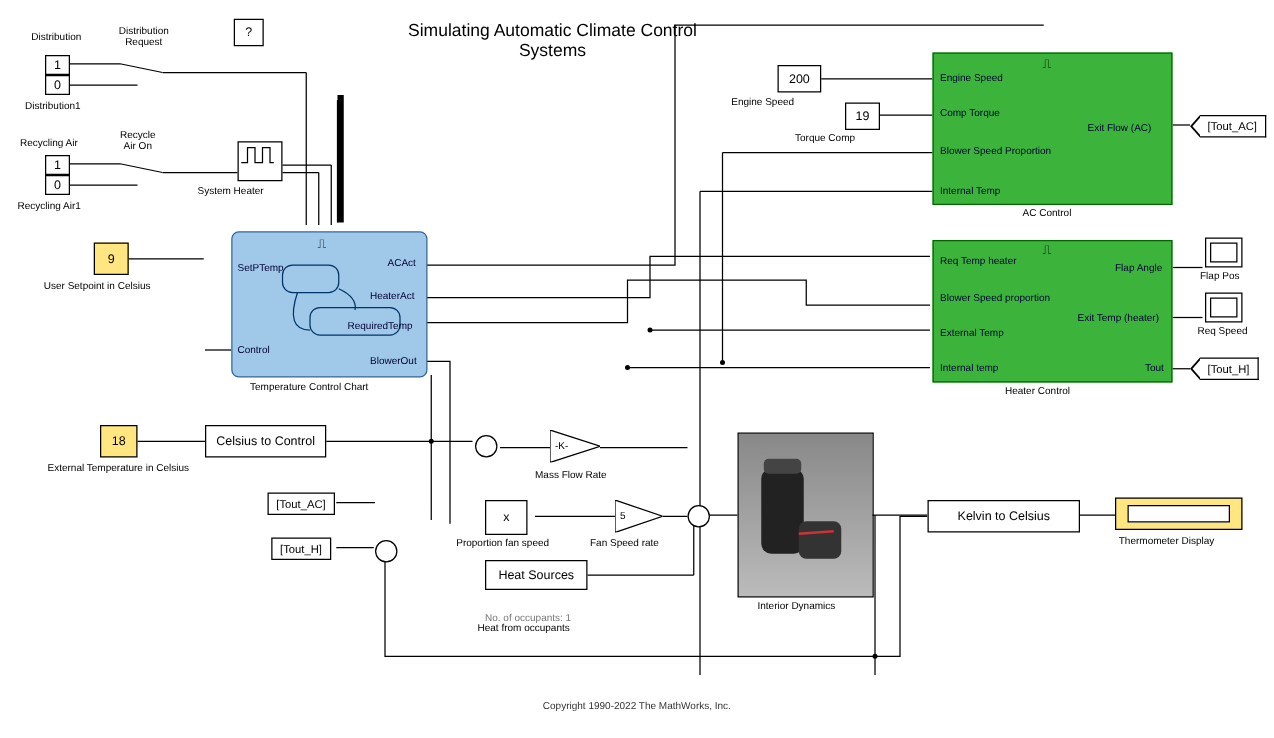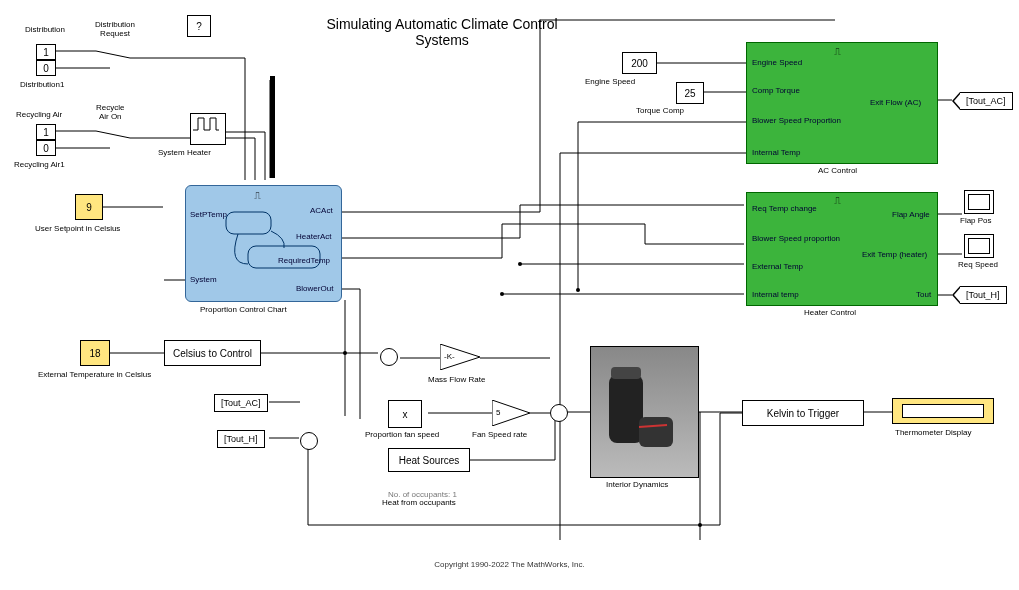--- a/index.html
+++ b/index.html
@@ -122,26 +122,26 @@
 <div class="blk blue" style="left:185px;top:185px;width:155px;height:115px;border-radius:6px">
   <svg width="155" height="115">
     <rect x="40" y="26" width="45" height="22" rx="8" stroke="#036" fill="none"></rect>
     <rect x="62" y="60" width="72" height="22" rx="8" stroke="#036" fill="none"></rect>
     <path d="M62 78 Q42 78 52 48" stroke="#036" fill="none"></path>
     <path d="M85 45 Q100 52 98 62" stroke="#036" fill="none"></path>
   </svg>
 </div>
 <div class="pulse" style="left:254px;top:190px">⎍</div>
 <div class="port" style="left:190px;top:210px">SetPTemp</div>
-<div class="port" style="left:190px;top:275px">System</div>
+<div class="port" style="left:190px;top:275px">Control</div>
 <div class="port" style="left:310px;top:206px">ACAct</div>
 <div class="port" style="left:296px;top:232px">HeaterAct</div>
 <div class="port" style="left:278px;top:256px">RequiredTemp</div>
 <div class="port" style="left:296px;top:284px">BlowerOut</div>
-<div class="lbl sm" style="left:200px;top:305px">Proportion Control Chart</div>
+<div class="lbl sm" style="left:200px;top:305px">Temperature Control Chart</div>
 
 <div class="blk" style="left:164px;top:340px;width:95px;height:24px">
     <span>Celsius to Control</span>
   </div>
 
 <div class="goto" style="left:214px;top:394px">
     <span>[Tout_AC]</span>
   </div>
 <div class="goto" style="left:217px;top:430px">
     <span>[Tout_H]</span>
@@ -182,52 +182,52 @@
   <svg width="107" height="130">
     <rect x="18" y="28" width="34" height="68" rx="8" fill="#222"></rect>
     <rect x="48" y="70" width="34" height="30" rx="6" fill="#333"></rect>
     <rect x="20" y="20" width="30" height="12" rx="4" fill="#444"></rect>
     <path d="M48 80 l28 -2" stroke="#c33" stroke-width="2"></path>
   </svg>
 </div>
 <div class="lbl sm" style="left:606px;top:480px">Interior Dynamics</div>
 
 <div class="blk" style="left:742px;top:400px;width:120px;height:24px">
-    <span>Kelvin to Trigger</span>
+    <span>Kelvin to Celsius</span>
   </div>
 
 <div class="blk const" style="left:892px;top:398px;width:100px;height:24px">
   <div style="width:80px;height:12px;border:1px solid #000;background:#fff"></div>
 </div>
 <div class="lbl sm" style="left:895px;top:428px">Thermometer Display</div>
 
 <div class="blk" style="left:622px;top:52px;width:33px;height:20px">
     <span>200</span>
   </div>
 <div class="lbl sm" style="left:585px;top:77px">Engine Speed</div>
 <div class="blk" style="left:676px;top:82px;width:26px;height:20px">
-    <span>25</span>
+    <span>19</span>
   </div>
 <div class="lbl sm" style="left:636px;top:106px">Torque Comp</div>
 
 <div class="blk green" style="left:746px;top:42px;width:190px;height:120px"></div>
 <div class="pulse" style="left:834px;top:46px">⎍</div>
 <div class="port" style="left:752px;top:58px">Engine Speed</div>
 <div class="port" style="left:752px;top:86px">Comp Torque</div>
 <div class="port" style="left:752px;top:116px">Blower Speed Proportion</div>
 <div class="port" style="left:752px;top:148px">Internal Temp</div>
 <div class="port" style="left:870px;top:98px">Exit Flow (AC)</div>
 <div class="lbl sm" style="left:818px;top:166px">AC Control</div>
 <div class="goto r" style="left:960px;top:92px">
     <span>[Tout_AC]</span>
   </div>
 
 <div class="blk green" style="left:746px;top:192px;width:190px;height:112px"></div>
 <div class="pulse" style="left:834px;top:195px">⎍</div>
-<div class="port" style="left:752px;top:204px">Req Temp change</div>
+<div class="port" style="left:752px;top:204px">Req Temp heater</div>
 <div class="port" style="left:752px;top:234px">Blower Speed proportion</div>
 <div class="port" style="left:752px;top:262px">External Temp</div>
 <div class="port" style="left:752px;top:290px">Internal temp</div>
 <div class="port" style="left:892px;top:210px">Flap Angle</div>
 <div class="port" style="left:862px;top:250px">Exit Temp (heater)</div>
 <div class="port" style="left:916px;top:290px">Tout</div>
 <div class="lbl sm" style="left:804px;top:308px">Heater Control</div>
 
 <div class="scope" style="left:964px;top:190px"></div>
 <div class="lbl sm" style="left:960px;top:216px">Flap Pos</div>

